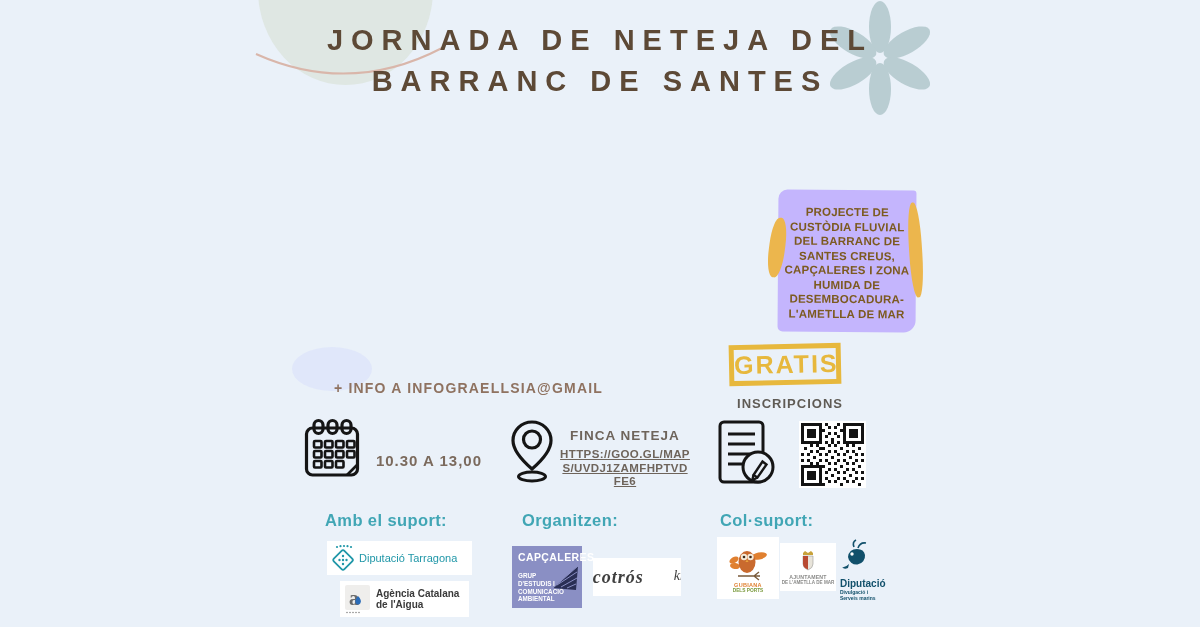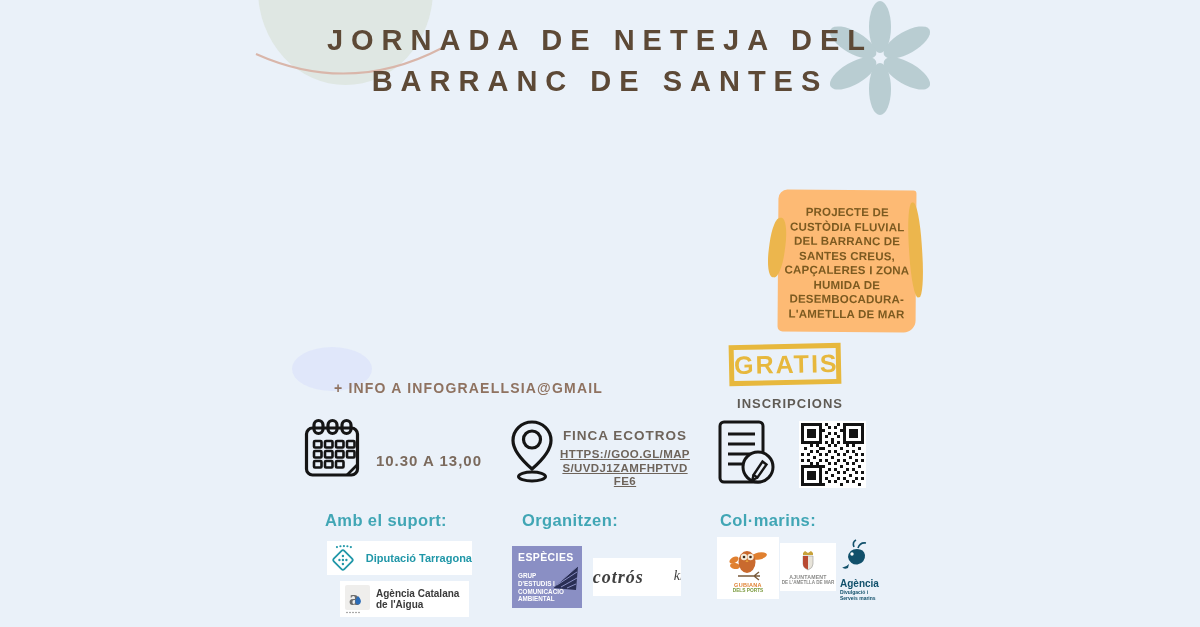--- a/index.html
+++ b/index.html
@@ -22,21 +22,21 @@
   .title span{display:block;}
 
   
   .desc-box{position:absolute; left:332px; top:186px; width:410px; height:156px;
     background:#faf6f0; border-radius:2px;}
   .desc-box p{margin:22px 26px; text-align:center; color:#6d5948; font-weight:700;
     font-size:14.5px; line-height:30px; letter-spacing:.3px;}
 
   
   .project-box{position:absolute; left:778px; top:190px; width:138px; height:142px;
-    background:#fdba74; border-radius:9px 3px 12px 5px; transform:rotate(.4deg);}
+    background:#c4b5fd; border-radius:9px 3px 12px 5px; transform:rotate(.4deg);}
   .project-box::before{content:""; position:absolute; left:-9px; top:28px; width:16px; height:60px;
     background:#ecb64d; border-radius:45%; transform:rotate(7deg);}
   .project-box::after{content:""; position:absolute; right:-6px; top:12px; width:13px; height:95px;
     background:#ecb64d; border-radius:45%; transform:rotate(-4deg);}
   .project-box p{margin:0; padding:15px 5px; text-align:center; color:#7c5a20;
     font-weight:700; font-size:11.5px; line-height:14.5px; letter-spacing:.2px; position:relative; z-index:1;}
 
   
   .gratis{position:absolute; left:729px; top:344px; width:102px; height:31px;
     border:5px solid #e7b83d; color:#e7b83d; font-weight:800; font-size:25px;
@@ -66,21 +66,21 @@
   .qr-grid{display:grid; grid-template-rows:repeat(21,3px); grid-template-columns:repeat(21,3px);}
   .qr-grid i{background:#131313; display:block;}
 
   
   .sec-head{position:absolute; top:511px; width:150px; 
     color:#41a6b5; font-weight:800; font-size:16.5px; letter-spacing:.4px;}
   .sec-support{left:325px;} .sec-org{left:522px;} .sec-col{left:720px;}
 
   .logo-box{position:absolute; background:#fff; display:flex; align-items:center; overflow:hidden;}
   .lg-diputacio{left:327px; top:541px; width:142px; height:34px; padding-left:3px;}
-  .lg-diputacio .txt{color:#2097a8; font-weight:700; font-size:11px; margin-left:10px; white-space:nowrap;}
+  .lg-diputacio .txt{color:#2097a8; font-weight:400; font-size:11px; margin-left:3px; white-space:nowrap;}
   .lg-aca{left:340px; top:581px; width:125px; height:36px; padding-left:4px;}
   .lg-aca .txt{color:#3a3a3a; font-weight:800; font-size:10px; line-height:11.5px; margin-left:4px;}
 
   .lg-graellsia{left:512px; top:546px; width:70px; height:62px; background:#8a8fc4;
     position:absolute; color:#fff; padding:5px 0 0 6px; box-sizing:border-box;}
   .lg-graellsia .name{font-size:10.5px; font-weight:800; letter-spacing:.4px;}
   .lg-graellsia .desc{font-size:6.3px; line-height:7.8px; margin-top:9px; width:44px; font-weight:700;}
   .lg-graellsia svg{position:absolute; right:1px; top:16px;}
 
   .lg-ecotros{left:593px; top:558px; width:88px; height:38px; flex-direction:row; justify-content:center;}
@@ -161,21 +161,21 @@
   </svg>
   <div class="event-time">10.30 A 13,00</div>
 
   <svg class="pin-icon" width="48" height="66" viewBox="0 0 48 66">
     <g fill="none" stroke="#151515">
       <path stroke-width="3.2" d="M24,3 C13.5,3 5,11 5,21.5 C5,30.5 13,40.5 24,50 C35,40.5 43,30.5 43,21.5 C43,11 34.5,3 24,3 Z"></path>
       <circle stroke-width="3.2" cx="24" cy="20.5" r="8.5"></circle>
       <ellipse stroke-width="3" cx="24" cy="57.5" rx="13.5" ry="4.5"></ellipse>
     </g>
   </svg>
-  <div class="loc-name">FINCA ECOTROS</div>
+  <div class="loc-name">FINCA NETEJA</div>
   <a href="#" class="map-link">HTTPS://GOO.GL/MAPS/UVDJ1ZAMFHPTVDFE6</a>
 
   <svg class="form-icon" width="62" height="72" viewBox="0 0 62 72">
     <g fill="none" stroke="#151515" stroke-width="3">
       <rect x="4" y="3" width="43" height="60" rx="4"></rect>
       <path d="M12,15 H39 M12,25 H39 M12,35 H39 M12,45 H26"></path>
       <circle cx="42" cy="48" r="15" fill="#eaf1f9" stroke-width="3"></circle>
       <g stroke-width="2.4">
         <path d="M37.5,56 L46.5,42.5 L50.5,45.5 L41.5,58.5 Z"></path>
         <path d="M37.5,56 L36.3,61.2 L41.5,58.5"></path>
@@ -363,21 +363,21 @@
         <i style="grid-row:21;grid-column:6"></i>
         <i style="grid-row:21;grid-column:7"></i>
         <i style="grid-row:21;grid-column:8"></i>
         <i style="grid-row:21;grid-column:14"></i>
         <i style="grid-row:21;grid-column:20"></i>
       </div>
     </div>
 
   <div class="sec-head sec-support">Amb el suport:</div>
   <div class="sec-head sec-org">Organitzen:</div>
-  <div class="sec-head sec-col">Col·marins:</div>
+  <div class="sec-head sec-col">Col·suport:</div>
 
   <div class="logo-box lg-diputacio">
     <svg width="26" height="28" viewBox="0 0 26 28">
       <g fill="#2097a8">
         <circle cx="7" cy="3" r="1.1"></circle>
           <circle cx="10.5" cy="2.2" r="1.1"></circle>
           <circle cx="14" cy="2" r="1.1"></circle>
           <circle cx="17.5" cy="2.2" r="1.1"></circle>
           <circle cx="21" cy="3" r="1.1"></circle>
       </g>
@@ -406,21 +406,21 @@
           <circle cx="15" cy="28.5" r=".8"></circle>
         </g>
     </svg>
     <span class="txt">
       <span style="display:block;">Agència Catalana</span>
       <span style="display:block;">de l'Aigua</span>
     </span>
   </div>
 
   <div class="lg-graellsia">
-    <div class="name">ESPÈCIES</div>
+    <div class="name">CAPÇALERES</div>
     <div class="desc">GRUP D'ESTUDIS I COMUNICACIÓ AMBIENTAL</div>
     <svg width="30" height="34" viewBox="0 0 30 34">
       <path d="M2,26 L27,4 L25,28 Z" fill="#2a2f55"></path>
       <g stroke="#8a8fc4" stroke-width="1">
           <path d="M2,26 L27,4 M6,23 L26,10 M10,25 L26,16 M16,26 L25,22"></path>
         </g>
     </svg>
   </div>
 
   <div class="logo-box lg-ecotros">
@@ -459,18 +459,18 @@
 
   <div class="lg-plancton">
     <svg width="30" height="34" viewBox="0 0 30 34">
       <g stroke="#11506b" stroke-width="1.6" fill="none">
         <path d="M14,8 Q12,3 16,1 M18,9 Q20,3 26,4"></path>
       </g>
       <path d="M8,18 a8.5,8.5 0 1 0 17,-2 q-1,-6 -8,-6 q-8,0 -9,8 Z" fill="#11506b"></path>
       <path d="M9,25 q-4,4 -7,3 q2,3 6,1" fill="#11506b"></path>
       <circle cx="12" cy="15" r="1.7" fill="#ffffff"></circle>
     </svg>
-    <div class="name">Agència</div>
+    <div class="name">Diputació</div>
     <div class="d">Divulgació i</div>
     <div class="d">Serveis marins</div>
   </div>
 
 </div>
 
 </body></html>

